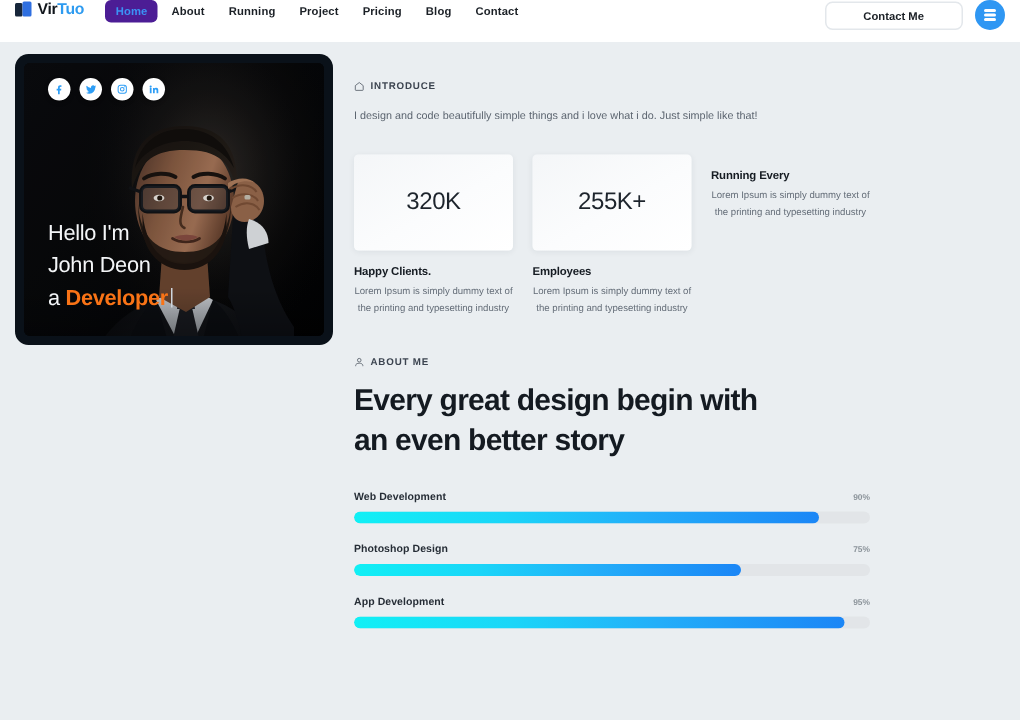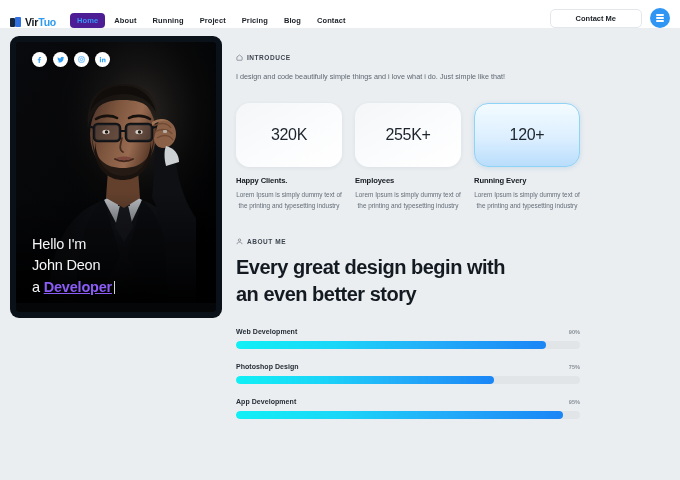--- a/index.html
+++ b/index.html
@@ -15,21 +15,21 @@
     background: #eaeef1;
     color: #14181d;
     -webkit-font-smoothing: antialiased;
   }
 
   
   .topbar {
     height: 28px;
     background: #ffffff;
     display: flex;
-    align-items: flex-end;
+    align-items: flex-start;
     padding: 0 10px;
     position: relative;
   }
 
   .brand {
     display: flex;
     align-items: center;
     gap: 4px;
     margin-right: 14px;
   }
@@ -123,21 +123,21 @@
     display: flex;
     padding: 8px 10px 0 10px;
     gap: 14px;
     height: calc(480px - 28px);
     overflow: hidden;
   }
 
   
   .hero-card {
     width: 212px;
-    height: 282px;
+    height: 194px;
     flex: 0 0 212px;
     background: #0a1119;
     border-radius: 9px;
     padding: 6px;
     position: relative;
     overflow: hidden;
   }
   .hero-photo {
     position: absolute;
     inset: 6px;
@@ -177,22 +177,21 @@
   .hero-caption .line {
     font-size: 14.5px;
     line-height: 1.48;
     font-weight: 400;
     color: #f3f5f7;
     letter-spacing: -0.2px;
     white-space: nowrap;
   }
   .hero-caption .line .dev {
     font-weight: 700;
-    color: #8b5cf6;
-    text-decoration: underline;
+    color: #f97316;
   }
   .caret {
     display: inline-block;
     width: 1px;
     height: 13px;
     background: #cfd6dd;
     vertical-align: -2px;
     margin-left: 2px;
   }
 
@@ -240,21 +239,21 @@
     margin-top: 21px;
     display: flex;
     gap: 13px;
   }
   .stat {
     flex: 1 1 0;
     min-width: 0;
   }
   .stat-box {
     height: 64px;
-    border-radius: 14px;
+    border-radius: 3px;
     display: flex;
     align-items: center;
     justify-content: center;
     background: linear-gradient(150deg, #f4f6f8 0%, #fbfcfd 55%, #ffffff 100%);
     box-shadow: 0 1px 4px rgba(22,36,56,.07);
   }
   .stat-box.is-highlight {
     background: linear-gradient(180deg, #f3fbff 0%, #dcefff 55%, #b9ddfb 100%);
     border: 1px solid #8fd3f7;
     box-shadow: 0 1px 5px rgba(36,120,190,.16);
@@ -514,23 +513,20 @@
 
       <div class="stat">
         <div class="stat-box">
           <span class="stat-num">255K+</span>
         </div>
         <div class="stat-title">Employees</div>
         <div class="stat-desc">Lorem Ipsum is simply dummy text of the printing and typesetting industry</div>
       </div>
 
       <div class="stat">
-        <div class="stat-box is-highlight">
-          <span class="stat-num">120+</span>
-        </div>
         <div class="stat-title">Running Every</div>
         <div class="stat-desc">Lorem Ipsum is simply dummy text of the printing and typesetting industry</div>
       </div>
 
     </div>
 
     <div class="about">
       <div class="eyebrow">
         <svg width="7" height="7" viewBox="0 0 24 24" fill="none" stroke="#5b636e" stroke-width="2">
           <circle cx="12" cy="7.3" r="4.1"></circle>

